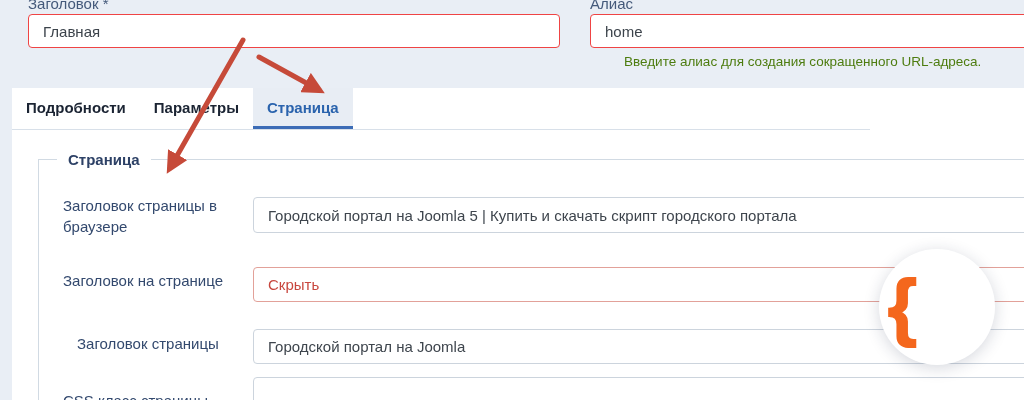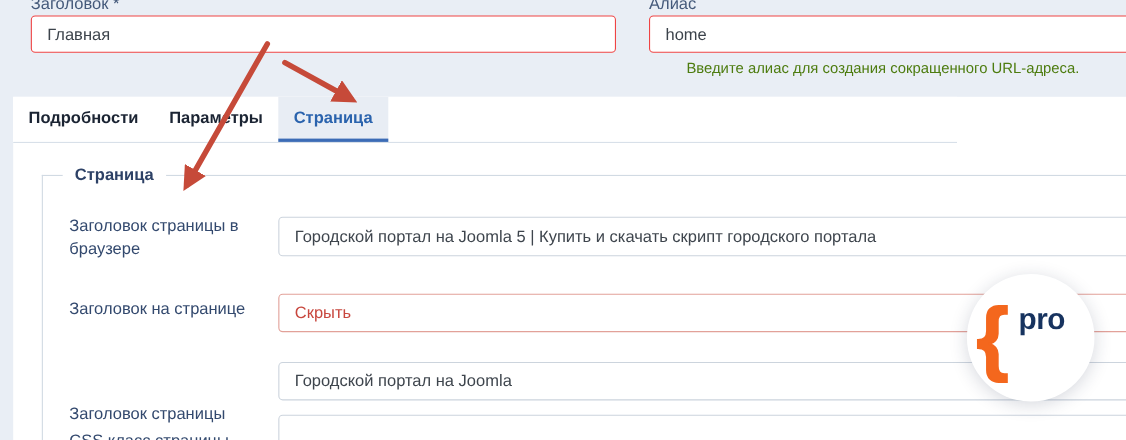--- a/index.html
+++ b/index.html
@@ -54,21 +54,21 @@
   .row-input{
     box-sizing:border-box;position:absolute;left:253px;width:790px;height:36px;
     border:1px solid #ccd4dd;border-radius:4px;background:#fff;
     font-family:inherit;font-size:15px;color:#3e454d;padding:0 14px;outline:none;
   }
   .row-input.error{border-color:#e2a199;color:#c8473e;}
   #f0-label{left:63px;top:195px;}
   #f0-input{top:197px;}
   #f1-label{left:63px;top:270px;}
   #f1-input{top:267px;height:35px;}
-  #f2-label{left:63px;top:333px;margin-top:33px;}
+  #f2-label{left:77px;top:333px;}
   #f2-input{top:329px;height:35px;}
   #f3-label{left:63px;top:390px;}
   #f3-input{top:377px;}
 
   
   #annotations{left:0;top:0;width:1024px;height:400px;pointer-events:none;z-index:60;}
 
   
   #logo{
     left:879px;top:249px;width:116px;height:116px;border-radius:50%;
@@ -122,15 +122,14 @@
       <path d="M0,0 L10,5 L0,10 z" fill="#c64a39"></path>
     </marker>
   </defs>
   <line x1="259" y1="57" x2="319" y2="90" stroke="#c64a39" stroke-width="5" stroke-linecap="round" marker-end="url(#ah)"></line>
   <line x1="243" y1="40" x2="170" y2="168" stroke="#c64a39" stroke-width="5" stroke-linecap="round" marker-end="url(#ah)"></line>
 </svg>
 
 <div class="abs" id="logo">
   <div id="logo-brace">{</div>
   <div id="logo-text">
-    <div>pro</div>
   </div>
 </div>
 
 </body></html>

